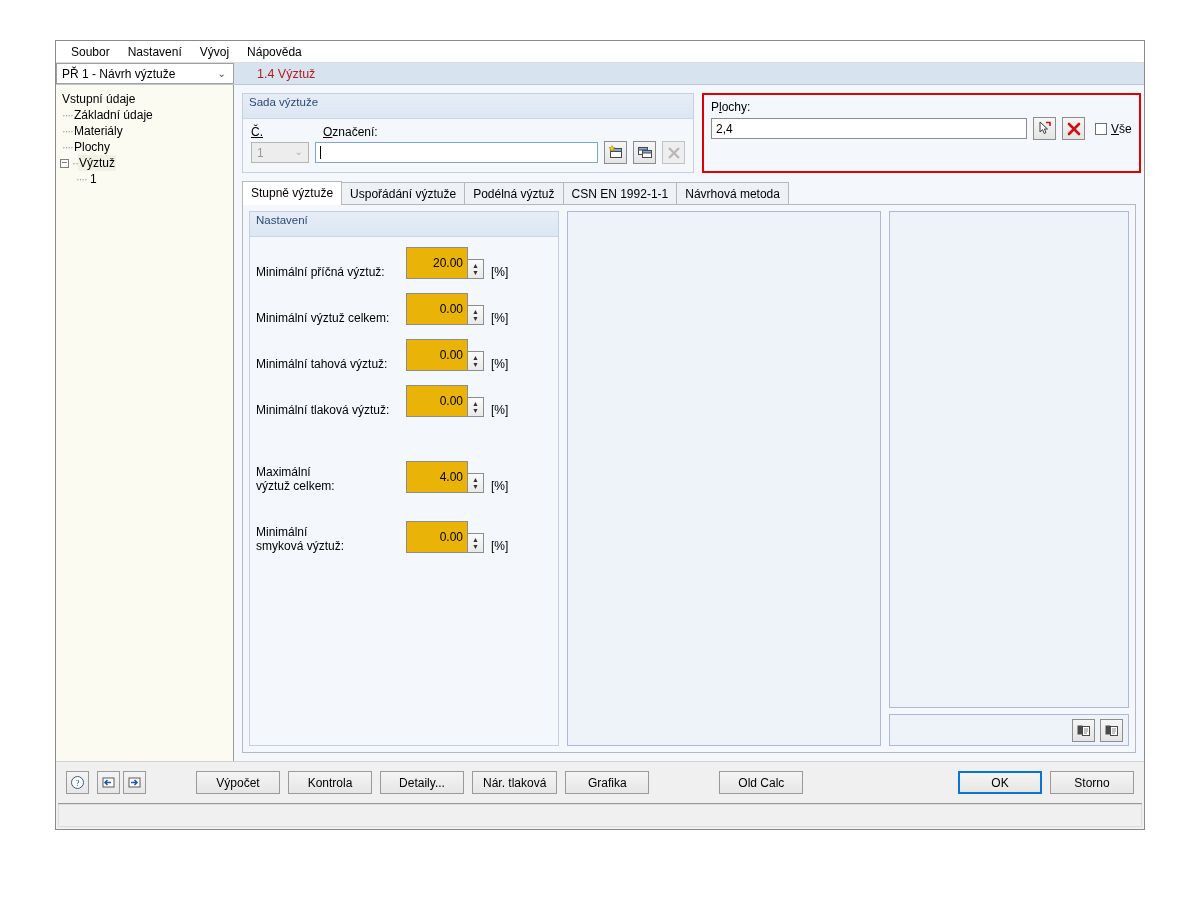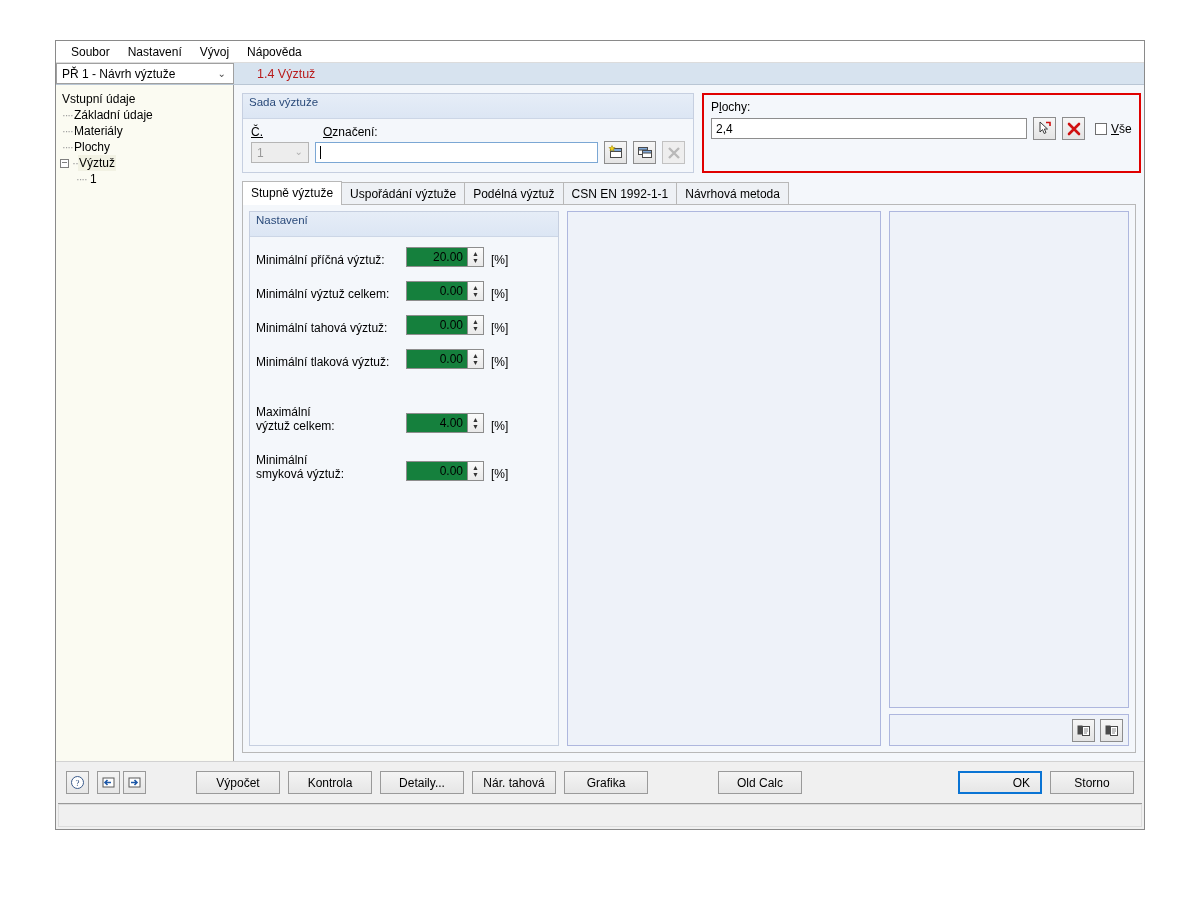--- a/index.html
+++ b/index.html
@@ -207,22 +207,22 @@
     gap: 8px;
     margin-top: -1px;
   }
 
   .settings-panel { width: 310px; }
   .settings-panel .gbox-body { padding: 10px 10px 8px 6px; }
 
   .frm-row { display: flex; align-items: flex-end; margin-bottom: 14px; }
   .frm-label { width: 150px; font-size: 12px; line-height: 14px; padding-top: 3px; }
   .spin-field {
-    width: 62px; height: 20px;
-    background: #15803d; border: 1px solid #8d8d8d;
+    width: 62px; height: 32px;
+    background: #eab308; border: 1px solid #8d8d8d;
     display: flex; align-items: center; justify-content: flex-end;
     padding-right: 4px; font-size: 12px;
   }
   .spin-btns {
     width: 16px; height: 20px;
     border: 1px solid #8d8d8d; border-left: none;
     background: linear-gradient(180deg,#fbfbfb 0%,#e9e9e9 100%);
     display: flex; flex-direction: column;
     align-items: center; justify-content: center;
     line-height: 0;
@@ -248,21 +248,21 @@
     border-top: 1px solid #d2d2d2;
   }
   .btn {
     height: 23px; min-width: 84px;
     background: linear-gradient(180deg,#f4f4f4 0%,#e6e6e6 100%);
     border: 1px solid #9a9a9a;
     font-size: 12px;
     display: flex; align-items: center; justify-content: center;
     padding: 0 10px;
   }
-  .btn.default { border: 2px solid #0a74d4; justify-content: flex-end; }
+  .btn.default { border: 2px solid #0a74d4; }
   .iconbtn {
     width: 23px; height: 23px;
     background: linear-gradient(180deg,#f4f4f4 0%,#e6e6e6 100%);
     border: 1px solid #9a9a9a;
     display: flex; align-items: center; justify-content: center;
   }
   .statusbar {
     height: 24px; min-height: 24px;
     background: #f0f0f0;
     border-top: 1px solid #9a9a9a;
@@ -539,21 +539,21 @@
     <div style="width:8px;"></div>
     <div class="btn">
         <span>Kontrola</span>
       </div>
     <div style="width:8px;"></div>
     <div class="btn">
         <span>Detaily...</span>
       </div>
     <div style="width:8px;"></div>
     <div class="btn">
-        <span>Nár. tahová</span>
+        <span>Nár. tlaková</span>
       </div>
     <div style="width:8px;"></div>
     <div class="btn">
         <span>Grafika</span>
       </div>
     <div style="width:70px;"></div>
     <div class="btn">
         <span>Old Calc</span>
       </div>
     <div style="flex:1;"></div>

